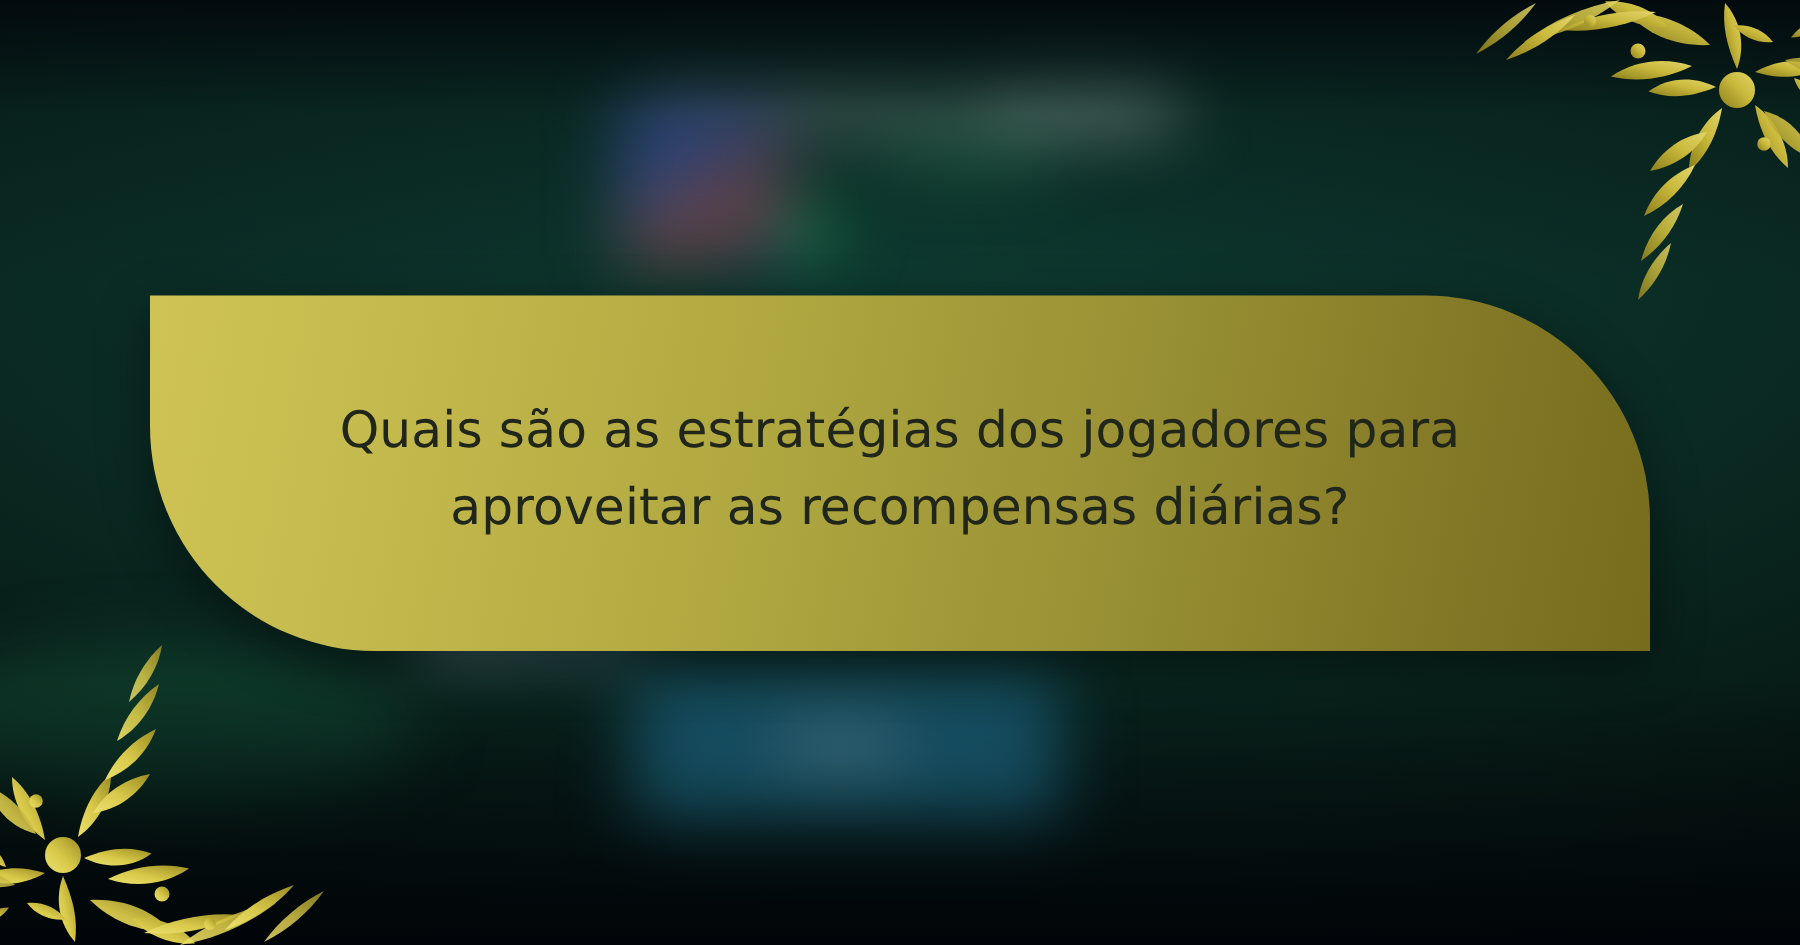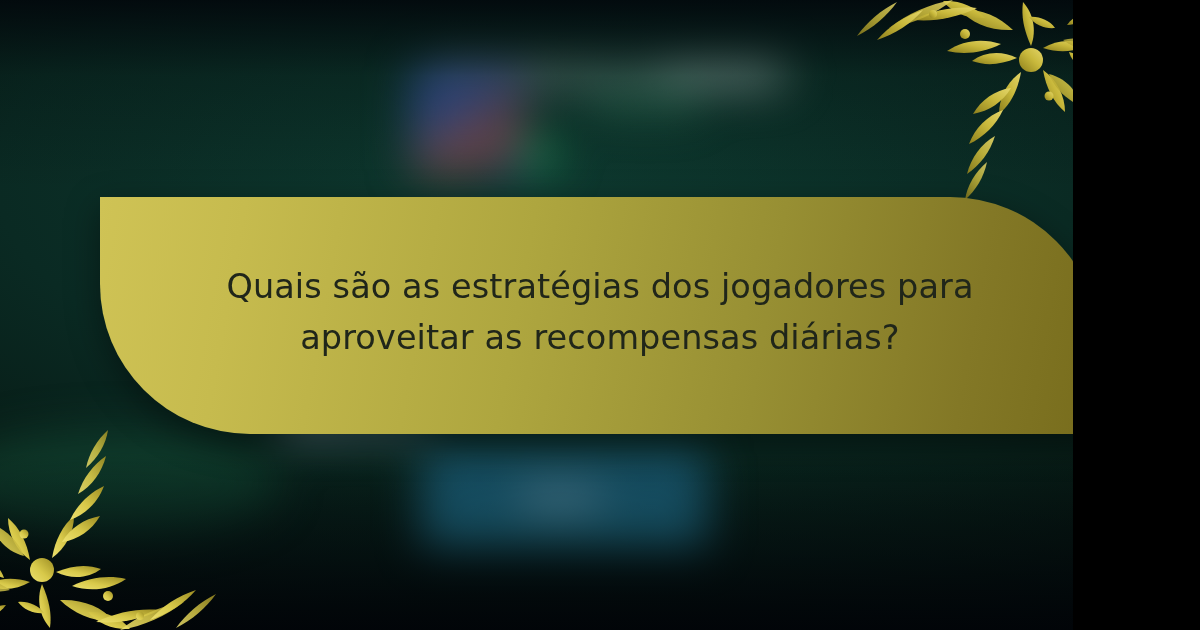--- a/index.html
+++ b/index.html
@@ -2,21 +2,21 @@
 <html><head>
 <meta charset="utf-8">
 <style>
   html, body {
     margin: 0;
     padding: 0;
     background: #000;
   }
   #stage {
     position: relative;
-    width: 1073px;
+    width: 1200px;
     height: 630px;
     overflow: hidden;
     font-family: "DejaVu Sans", sans-serif;
   }
 
   
   .bg-base {
     position: absolute;
     inset: 0;
     background:

